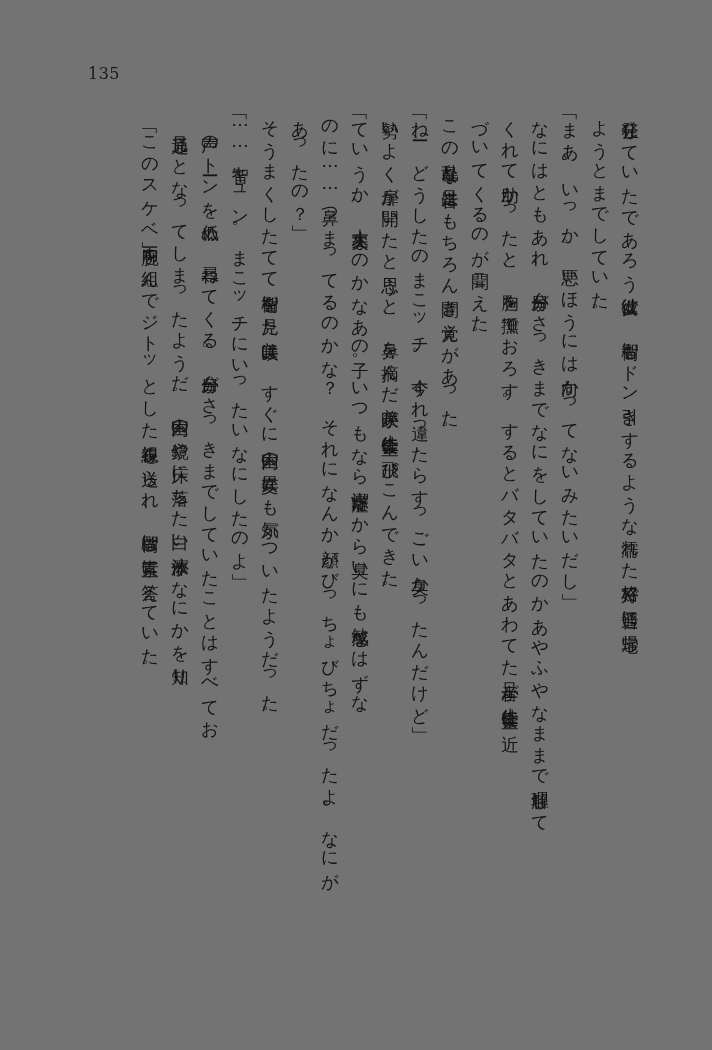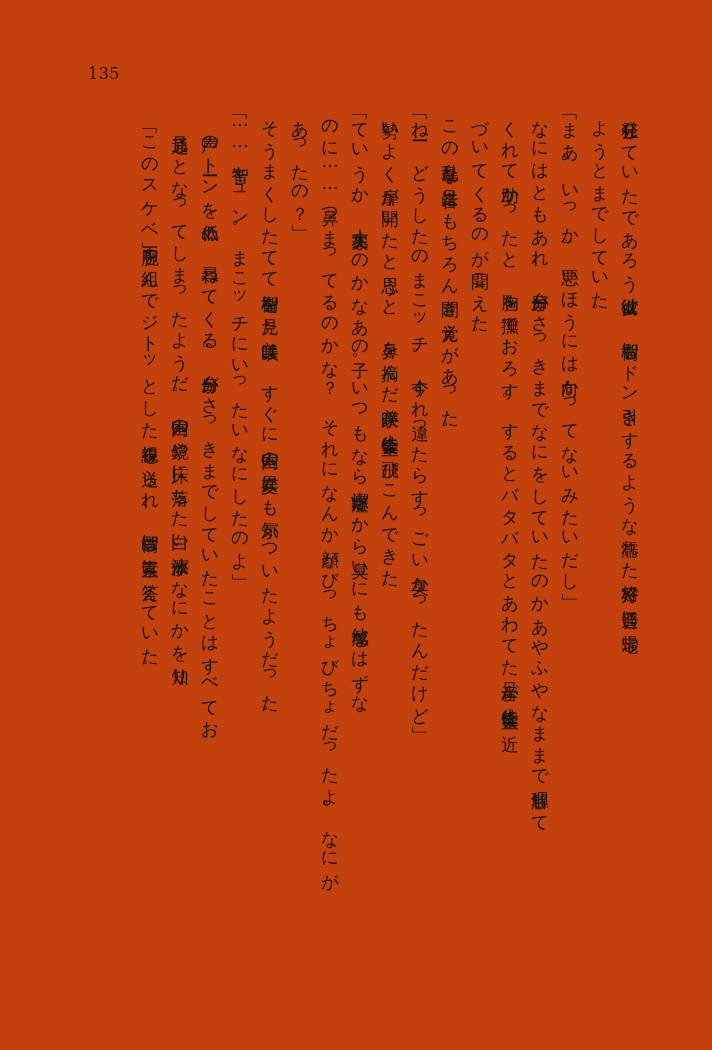--- a/index.html
+++ b/index.html
@@ -12,21 +12,21 @@
     height: 1050px;
     overflow: hidden;
     font-family: "DejaVu Serif", "Liberation Serif", serif;
     color: #111111;
   }
 
   .page {
     position: relative;
     width: 712px;
     height: 1050px;
-    background: #c2410c;
+    background: #737373;
     box-sizing: border-box;
   }
 
   
   .page-number {
     position: absolute;
     left: 88px;
     top: 64px;
     font-size: 16px;
     letter-spacing: 0.5px;

